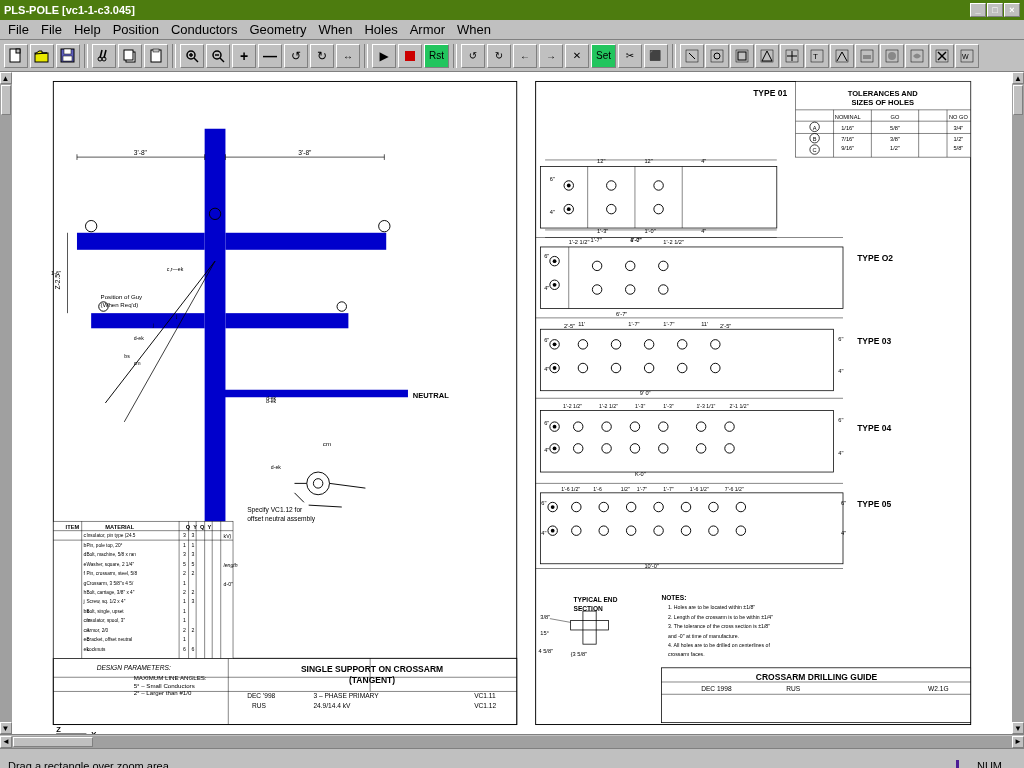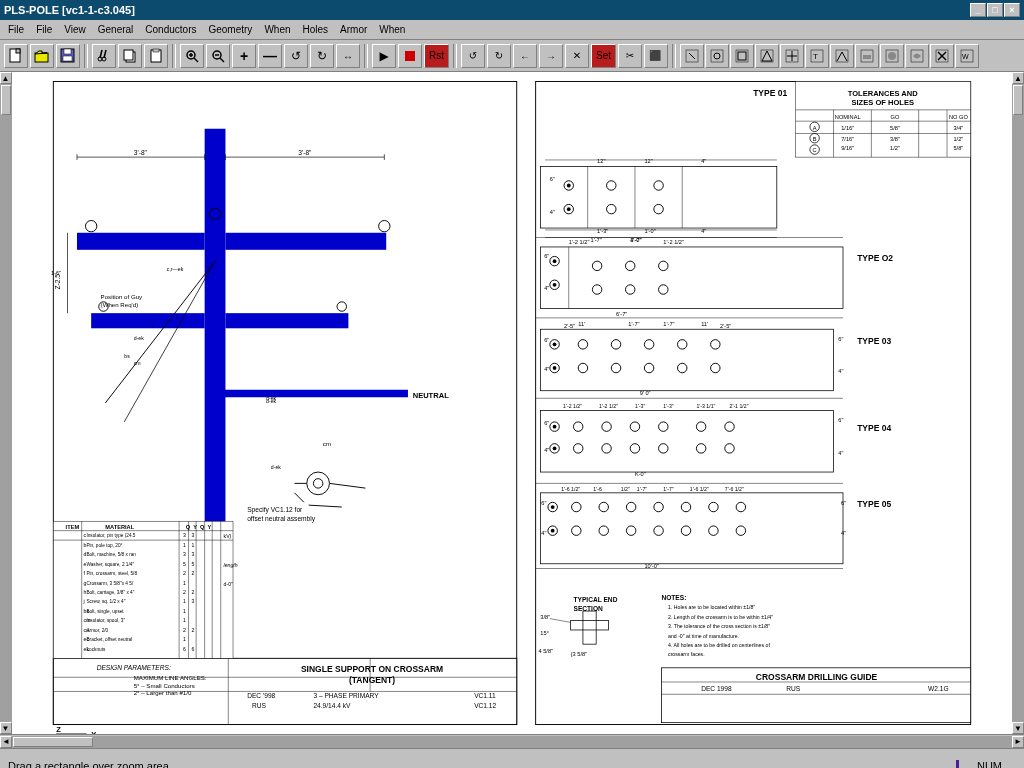--- a/index.html
+++ b/index.html
@@ -1,20 +1,20 @@
 <!DOCTYPE html>
 <html><head>
   <meta charset="utf-8">
   <style>
     * { margin: 0; padding: 0; box-sizing: border-box; }
     body { font-family: 'Arial', sans-serif; font-size: 11px; background: #c0c0c0; width: 1024px; height: 768px; overflow: hidden; }
 
     
     #title-bar {
-      background: #0c4a6e;
+      background: #4d7c0f;
       color: white;
       height: 20px;
       display: flex;
       align-items: center;
       justify-content: space-between;
       padding: 0 4px;
       font-size: 11px;
       font-weight: bold;
     }
     .title-btn {
@@ -31,21 +31,21 @@
     #menu-bar {
       background: #c0c0c0;
       height: 20px;
       display: flex;
       align-items: center;
       border-bottom: 1px solid #808080;
       padding: 0 2px;
     }
     .menu-item {
       padding: 2px 6px;
-      font-size: 10px;
+      font-size: 13px;
       cursor: pointer;
     }
 
     
     #toolbar {
       background: #c0c0c0;
       height: 32px;
       display: flex;
       align-items: center;
       padding: 2px 4px;
@@ -62,21 +62,21 @@
       font-size: 10px;
     }
     .tb-separator {
       width: 4px; height: 24px;
       border-left: 1px solid #808080;
       border-right: 1px solid #ffffff;
       margin: 0 2px;
     }
     .tb-btn-wide {
       padding: 0 4px; height: 24px;
-      background: #b91c1c;
+      background: #22c55e;
       border: 1px solid;
       border-color: #ffffff #808080 #808080 #ffffff;
       font-size: 10px;
       display: flex; align-items: center; justify-content: center;
       cursor: pointer;
     }
 
     
     #main-area {
       display: flex;
@@ -166,22 +166,22 @@
     <div class="win-controls">
       <div class="title-btn">_</div>
       <div class="title-btn">□</div>
       <div class="title-btn">×</div>
     </div>
   </div>
 
   <div id="menu-bar">
     <div class="menu-item">File</div>
     <div class="menu-item">File</div>
-    <div class="menu-item">View</div>
-    <div class="menu-item">General</div>
+    <div class="menu-item">Help</div>
+    <div class="menu-item">Position</div>
     <div class="menu-item">Conductors</div>
     <div class="menu-item">Geometry</div>
     <div class="menu-item">When</div>
     <div class="menu-item">Holes</div>
     <div class="menu-item">Armor</div>
     <div class="menu-item">When</div>
   </div>
 
   <div id="toolbar">
 

